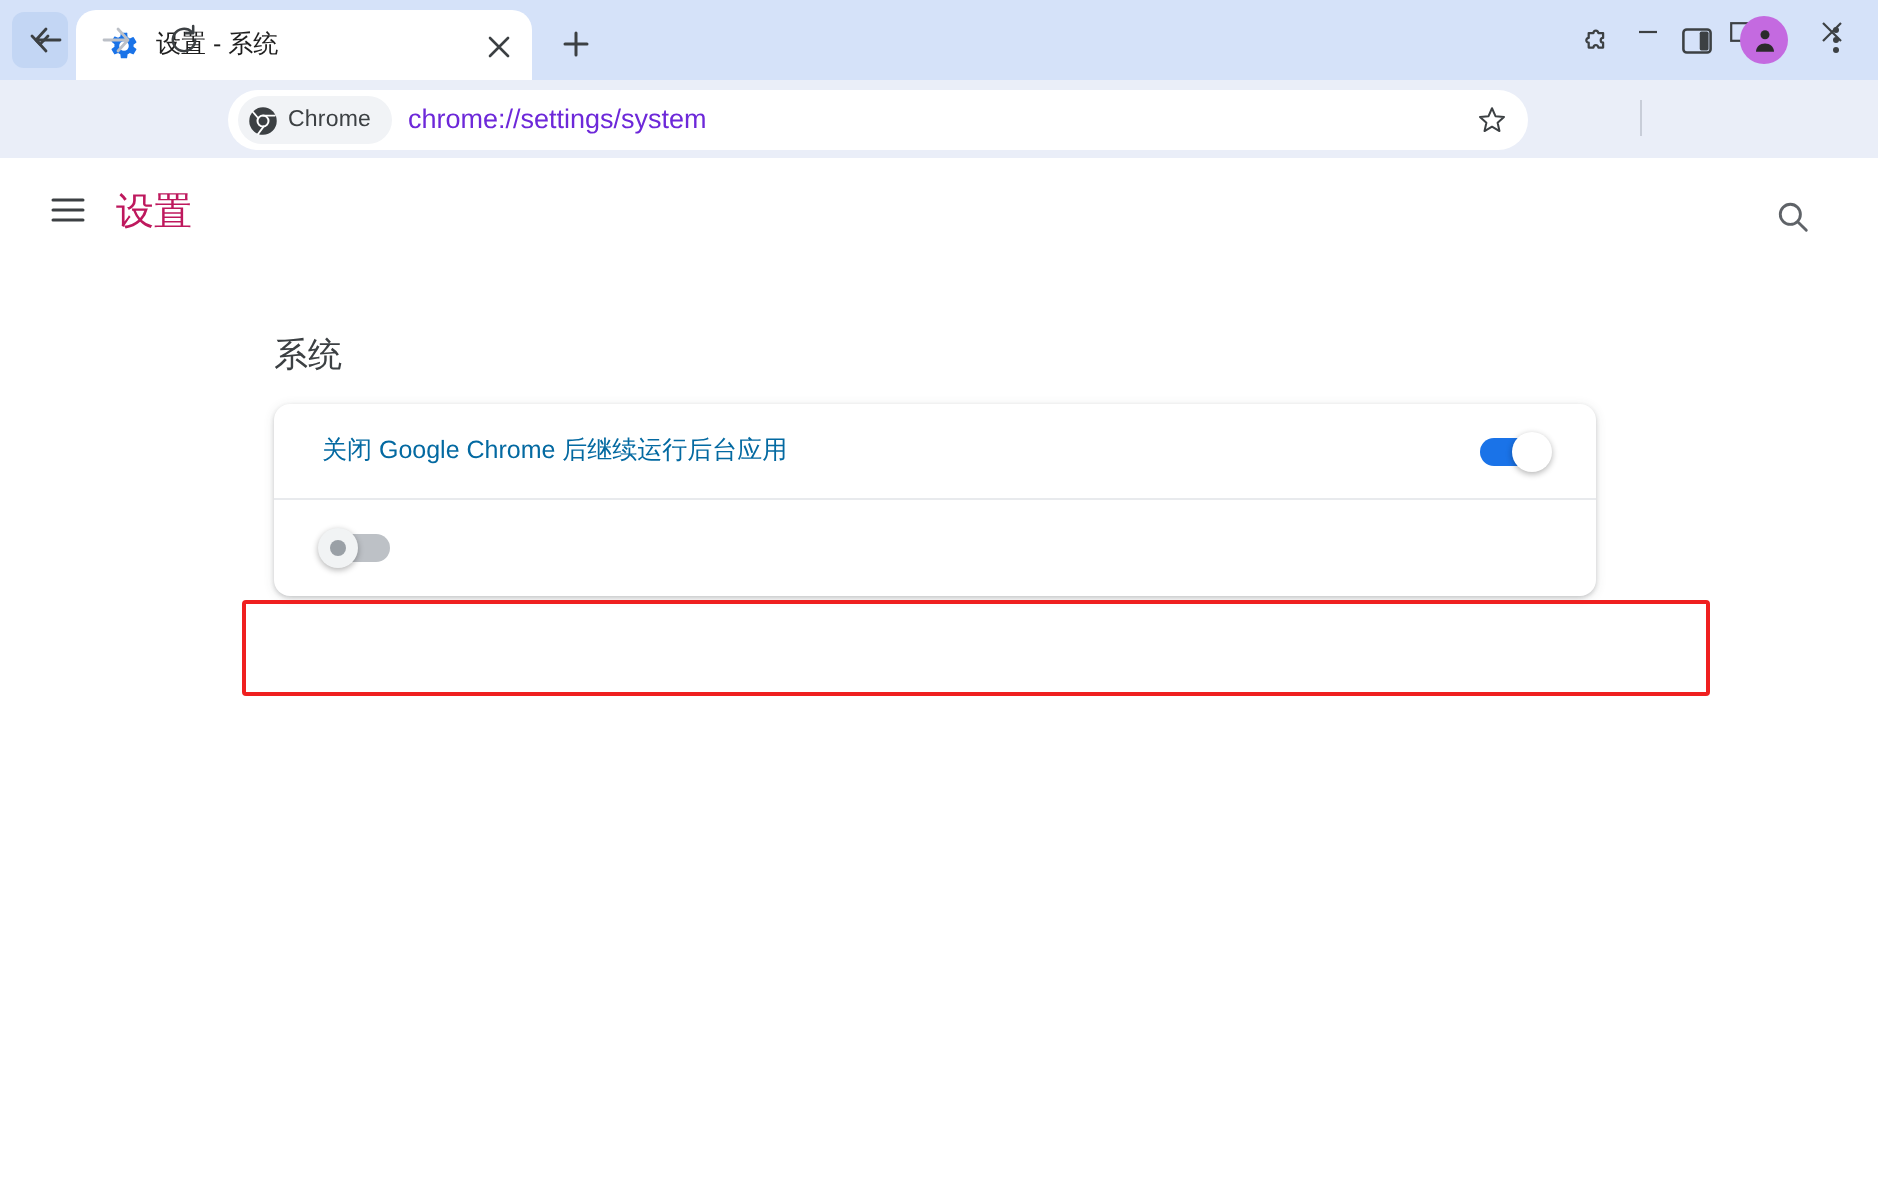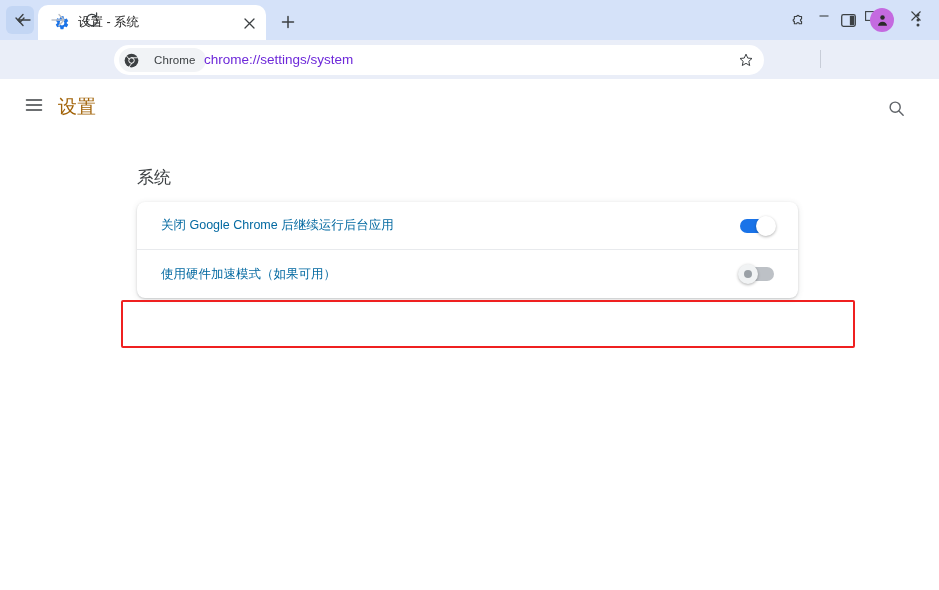--- a/index.html
+++ b/index.html
@@ -123,21 +123,21 @@
     display: flex;
     align-items: center;
   }
   .chrome-chip {
     position: absolute;
     left: 5px; top: 3px;
     height: 24px;
     padding: 0 10px 0 5px;
     background: #f1f3f6;
     border-radius: 12px;
-    display: flex; align-items: center; gap: 15px;
+    display: flex; align-items: center; gap: 5px;
     cursor: pointer;
   }
   .chrome-chip-label {
     font-size: 11.5px;
     color: #3c4043;
     letter-spacing: .1px;
   }
   .omnibox-url {
     position: absolute;
     left: 90px; top: 0; height: 30px;
@@ -191,21 +191,21 @@
     left: 22px; top: 14px;
     width: 24px; height: 24px;
     display: flex; align-items: center; justify-content: center;
     cursor: pointer;
   }
   .settings-title {
     position: absolute;
     left: 58px; top: 0; height: 56px;
     line-height: 56px;
     font-size: 19px;
-    color: #a16207;
+    color: #be185d;
   }
   .settings-search {
     position: absolute;
     left: 884px; top: 17px;
     width: 24px; height: 24px;
     display: flex; align-items: center; justify-content: center;
     cursor: pointer;
   }
 
   .section-label {
@@ -426,21 +426,20 @@
     <div class="card">
 
       <div class="row">
         <span class="row-label">关闭 Google Chrome 后继续运行后台应用</span>
         <div class="toggle on">
           <div class="knob"></div>
         </div>
       </div>
 
       <div class="row">
-        <span class="row-label">使用硬件加速模式（如果可用）</span>
         <div class="toggle off">
           <div class="knob"></div>
         </div>
       </div>
 
 
     </div>
 
     <div class="highlight-box"></div>
 

